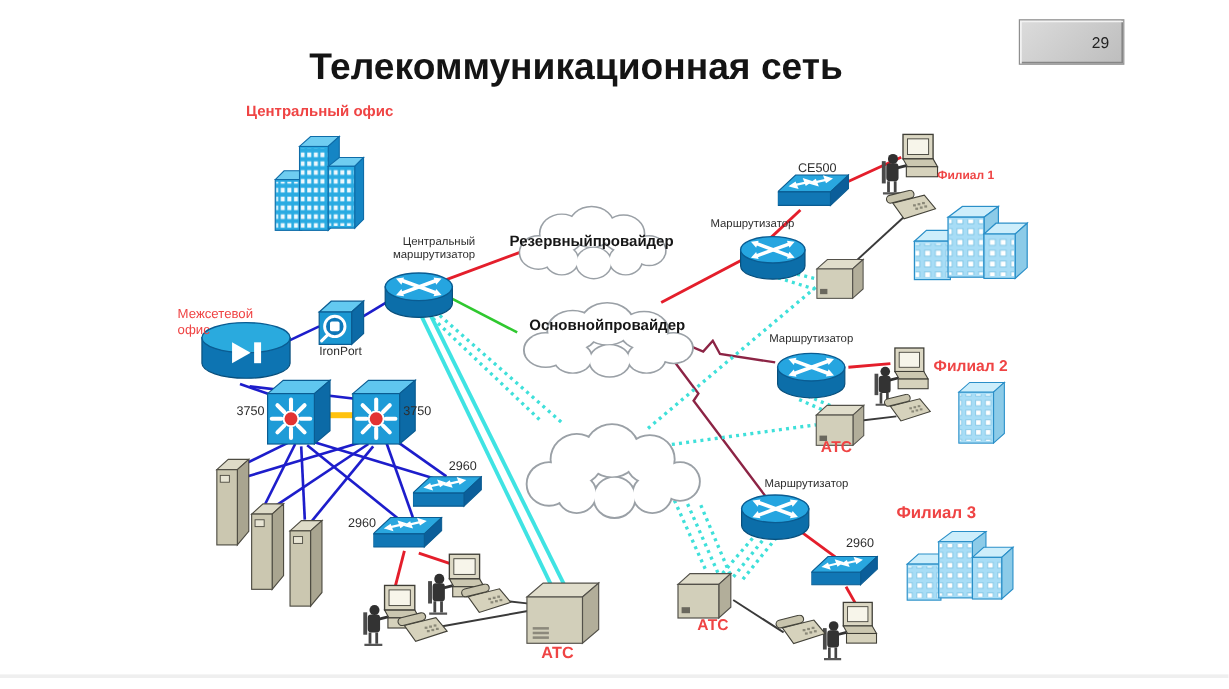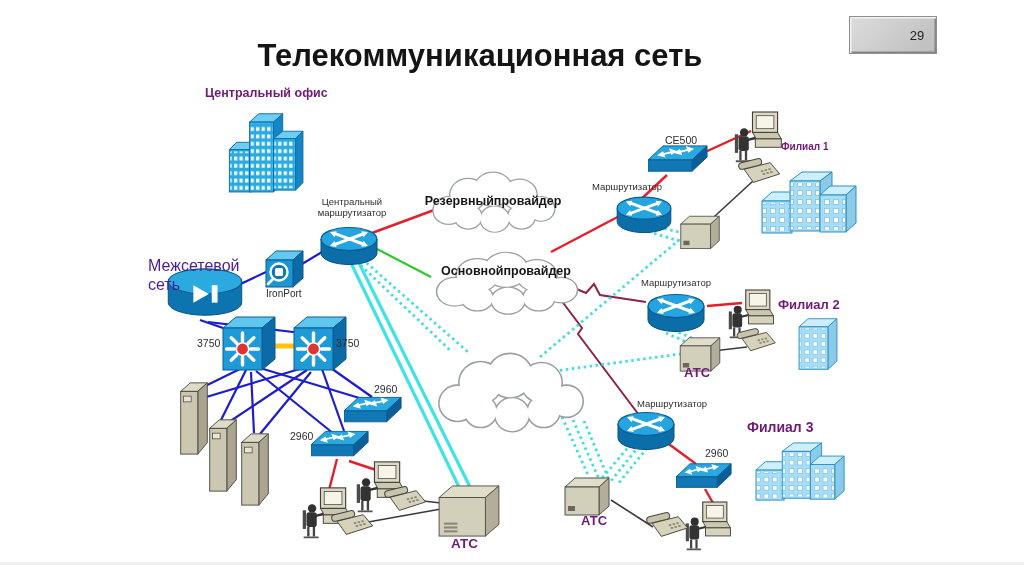--- a/index.html
+++ b/index.html
@@ -1,21 +1,21 @@
 <!DOCTYPE html>
 <html><head>
 <meta charset="utf-8">
 <style>
   html,body{margin:0;padding:0;background:#fff;}
   #stage{position:relative;width:1024px;height:574px;background:#ffffff;overflow:hidden;
          font-family:"Liberation Sans",sans-serif;}
   .abs{position:absolute;}
   .lbl{position:absolute;font-size:10.5px;color:#2e2e2e;white-space:nowrap;line-height:1.2;}
-  .lbl-bold{font-weight:700;color:#701a75;}
-  .lbl-center{text-align:center;white-space:normal;}
+  .lbl-bold{font-weight:700;color:#ef4444;}
+  .lbl-center{text-align:right;white-space:normal;}
   .cloud-text{position:absolute;display:flex;flex-direction:row;align-items:center;justify-content:center;
               font-size:12.5px;font-weight:700;color:#161616;line-height:1.2;text-align:center;}
   #title{position:absolute;left:170px;top:22px;width:620px;text-align:center;
          font-size:31px;font-weight:700;color:#141414;margin-top:16px;}
   #page-badge{position:absolute;left:849px;top:16px;width:38px;height:36px;
       background:linear-gradient(135deg,#dcdcdc,#bdbdbd);border:1px solid #8f8f8f;
       box-shadow:inset 1.5px 1.5px 0 #f2f2f2, inset -1.5px -1.5px 0 #868686;
       display:flex;align-items:center;justify-content:center;font-size:13px;color:#222;padding-left:48px;}
   #bottom-edge{position:absolute;left:0;top:562px;width:1024px;height:3px;background:#efefef;}
   svg{display:block;}
@@ -406,23 +406,23 @@
     </svg>
   <svg class="abs" style="left:752px;top:442px;z-index:2" width="98" height="60" viewBox="0 0 100 64">
       <use href="#sym-building-wide"></use>
     </svg>
 
   <div id="title">Телекоммуникационная сеть</div>
   <div id="page-badge">29</div>
 
   <div class="lbl lbl-bold" style="left:205px;top:86px;font-size:12.5px;z-index:4">Центральный офис</div>
 
-  <div class="lbl" style="left:148px;top:256px;font-size:16px;color:#4c1d95;z-index:4">
+  <div class="lbl" style="left:148px;top:256px;font-size:11px;color:#ef4444;z-index:4">
     <span style="display:block">Межсетевой</span>
-    <span style="display:block">сеть</span>
+    <span style="display:block">офис</span>
   </div>
 
   <div class="lbl" style="left:266px;top:288px;font-size:10px;z-index:4">IronPort</div>
 
   <div class="lbl lbl-center" style="left:308px;top:196px;width:88px;font-size:9.5px;z-index:4">
     <span style="display:block">Центральный</span>
     <span style="display:block">маршрутизатор</span>
   </div>
 
   <div class="lbl" style="left:197px;top:337px;z-index:4">3750</div>

